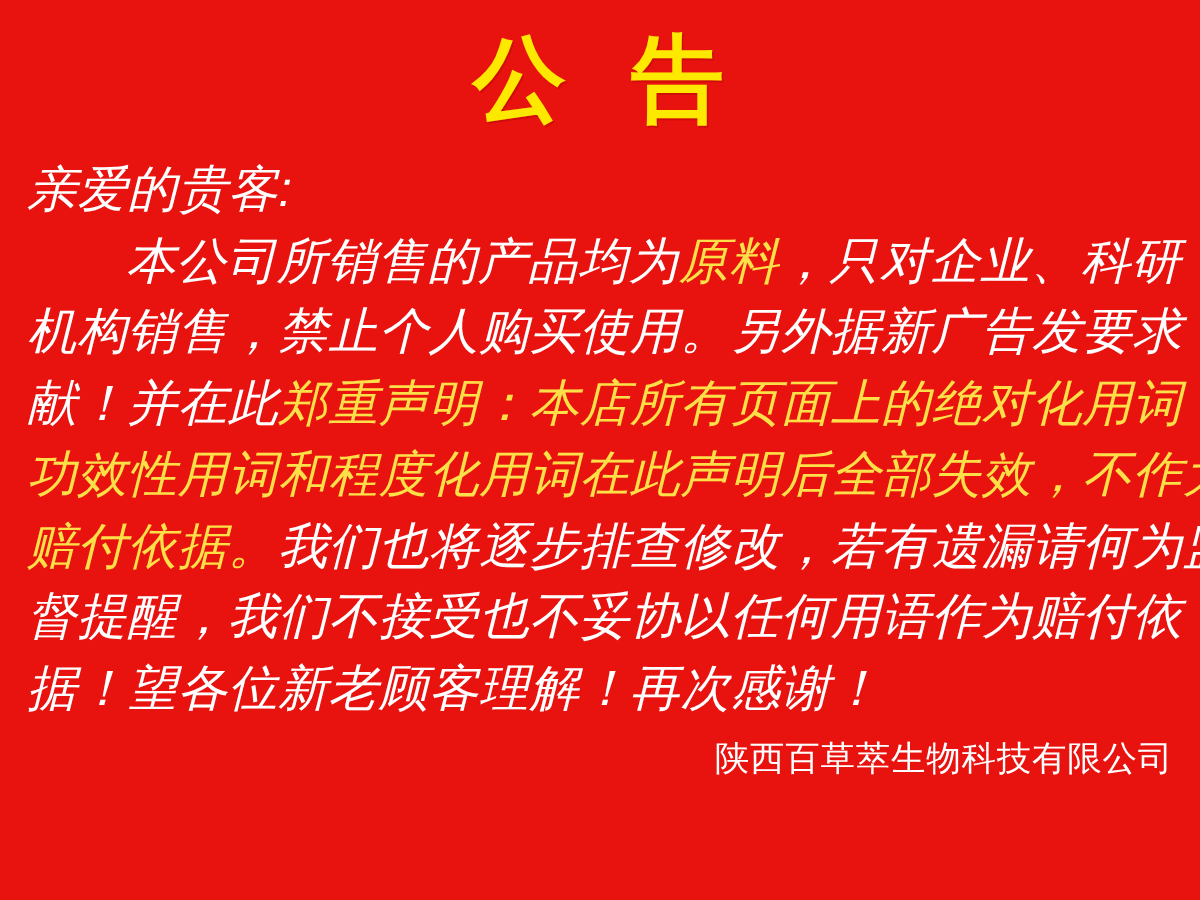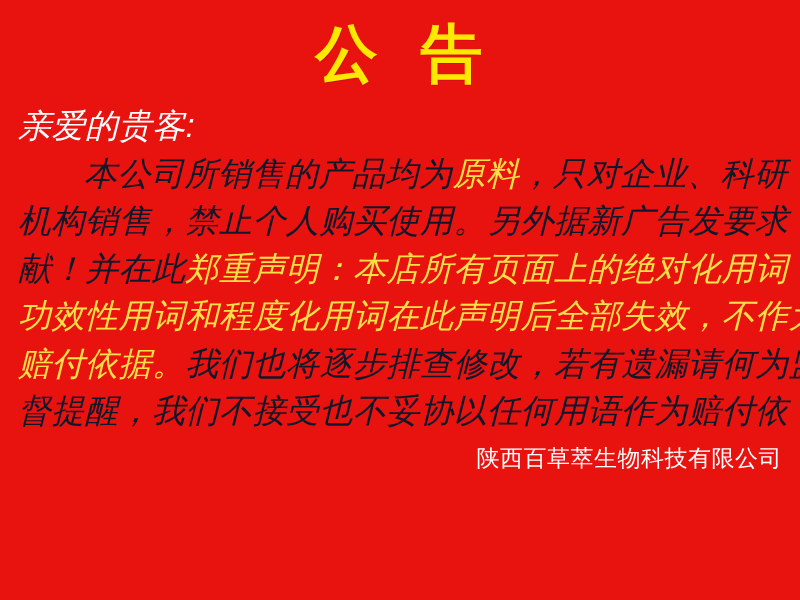--- a/index.html
+++ b/index.html
@@ -36,21 +36,21 @@
     font-size: 33px;
     line-height: 47.5px;
     white-space: nowrap;
     color: #ffffff;
     letter-spacing: 0.5px;
     font-style: italic;
   }
   .line.indent {
     text-indent: 66px;
   }
-  .w { color: #0f172a; }
+  .w { color: #ffffff; }
   .y { color: #fde047; }
   .signature {
     margin: 0;
     font-size: 23px;
     line-height: 47.5px;
     color: #ffffff;
     text-align: right;
     white-space: nowrap;
     letter-spacing: 0.5px;
   }
@@ -69,15 +69,16 @@
 
 
   <p class="line"><span class="w">献！并在此</span><span class="y">郑重声明：本店所有页面上的绝对化用词，</span></p>
 
   <p class="line"><span class="y">功效性用词和程度化用词在此声明后全部失效，不作为</span></p>
 
   <p class="line"><span class="y">赔付依据。</span><span class="w">我们也将逐步排查修改，若有遗漏请何为监</span></p>
 
   <p class="line"><span class="w">督提醒，我们不接受也不妥协以任何用语作为赔付依</span></p>
 
+  <p class="line"><span class="w">据！望各位新老顾客理解！再次感谢！</span></p>
 
   <p class="signature">陕西百草萃生物科技有限公司</p>
 </div>
 
 </body></html>

